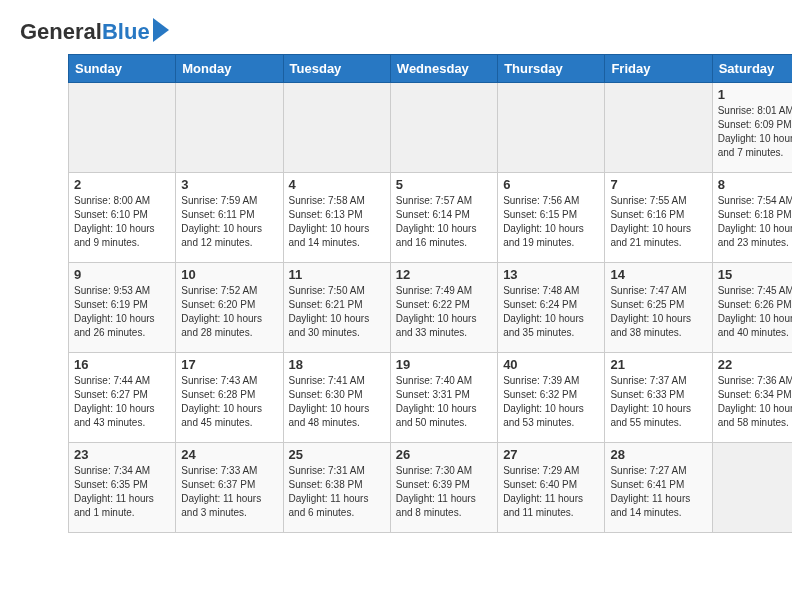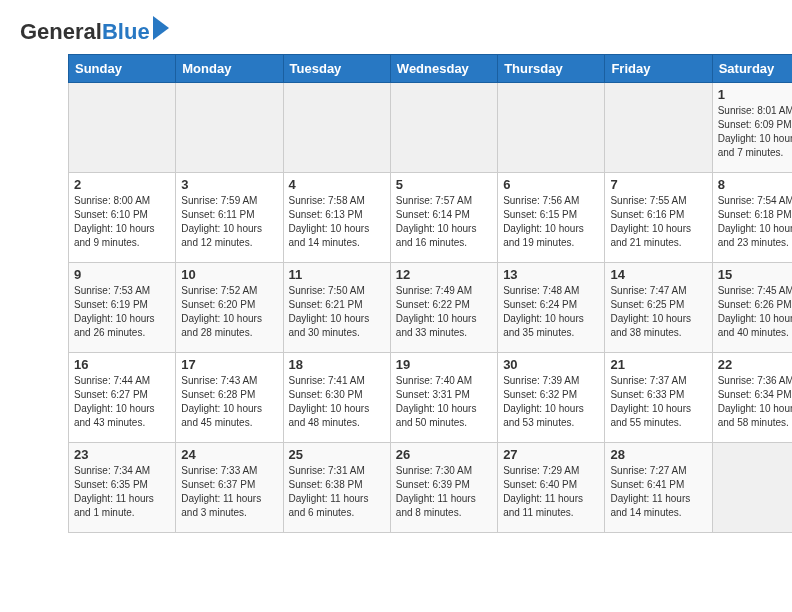--- a/index.html
+++ b/index.html
@@ -11,20 +11,21 @@
       padding: 20px;
     }
     .header {
       display: flex;
       justify-content: space-between;
       align-items: flex-start;
       margin-bottom: 10px;
     }
     .logo {
       display: flex;
+      align-items: center;
     }
     .logo-text {
       font-size: 22px;
       font-weight: bold;
       line-height: 1.1;
     }
     .logo-general { color: #333; }
     .logo-blue { color: #2878c3; }
     .logo-arrow {
       width: 0;
@@ -176,21 +177,21 @@
         <td>
           <span class="day-number">8</span>
           <div class="day-info">Sunrise: 7:54 AM
 Sunset: 6:18 PM
 Daylight: 10 hours and 23 minutes.</div>
         </td>
       </tr>
       <tr>
         <td>
           <span class="day-number">9</span>
-          <div class="day-info">Sunrise: 7:53 AM
+          <div class="day-info">Sunrise: 9:53 AM
 Sunset: 6:19 PM
 Daylight: 10 hours and 26 minutes.</div>
         </td>
         <td>
           <span class="day-number">10</span>
           <div class="day-info">Sunrise: 7:52 AM
 Sunset: 6:20 PM
 Daylight: 10 hours and 28 minutes.</div>
         </td>
         <td>
@@ -243,21 +244,21 @@
 Sunset: 6:30 PM
 Daylight: 10 hours and 48 minutes.</div>
         </td>
         <td>
           <span class="day-number">19</span>
           <div class="day-info">Sunrise: 7:40 AM
 Sunset: 3:31 PM
 Daylight: 10 hours and 50 minutes.</div>
         </td>
         <td>
-          <span class="day-number">30</span>
+          <span class="day-number">40</span>
           <div class="day-info">Sunrise: 7:39 AM
 Sunset: 6:32 PM
 Daylight: 10 hours and 53 minutes.</div>
         </td>
         <td>
           <span class="day-number">21</span>
           <div class="day-info">Sunrise: 7:37 AM
 Sunset: 6:33 PM
 Daylight: 10 hours and 55 minutes.</div>
         </td>

